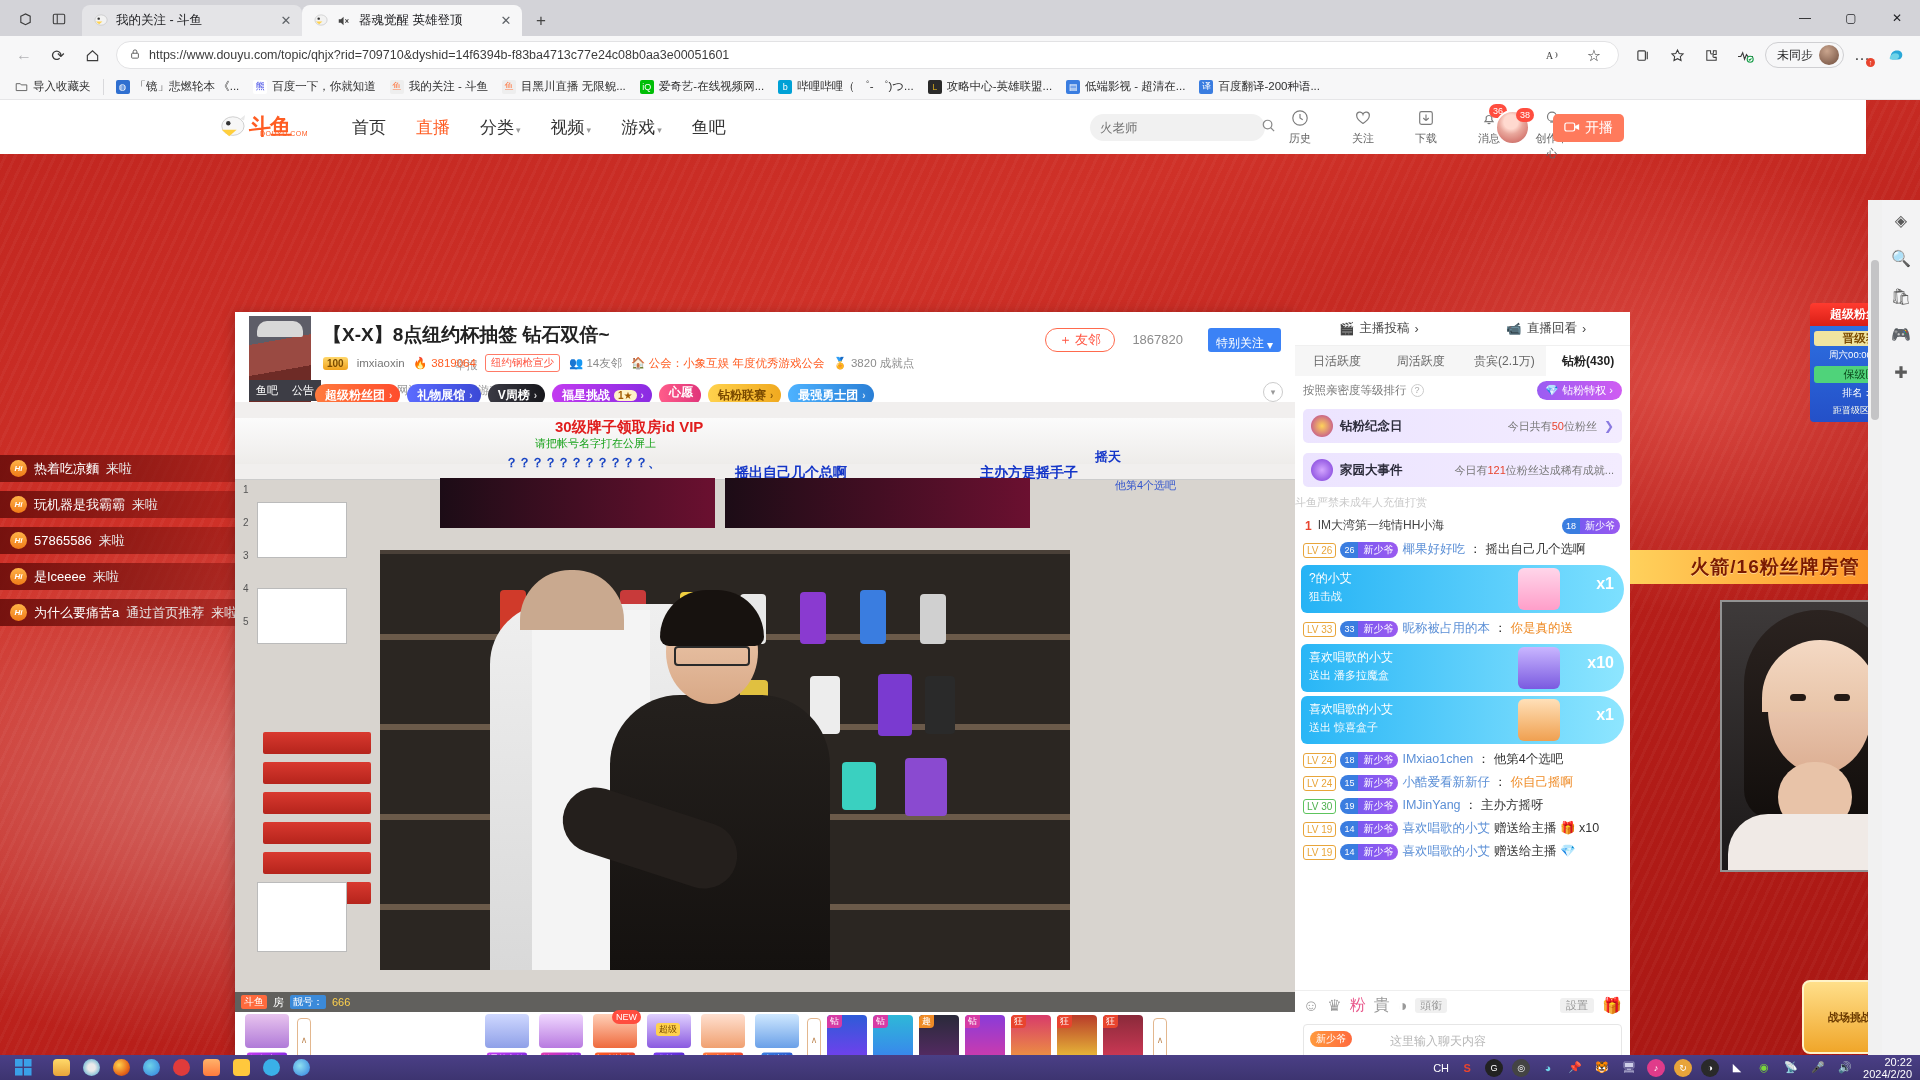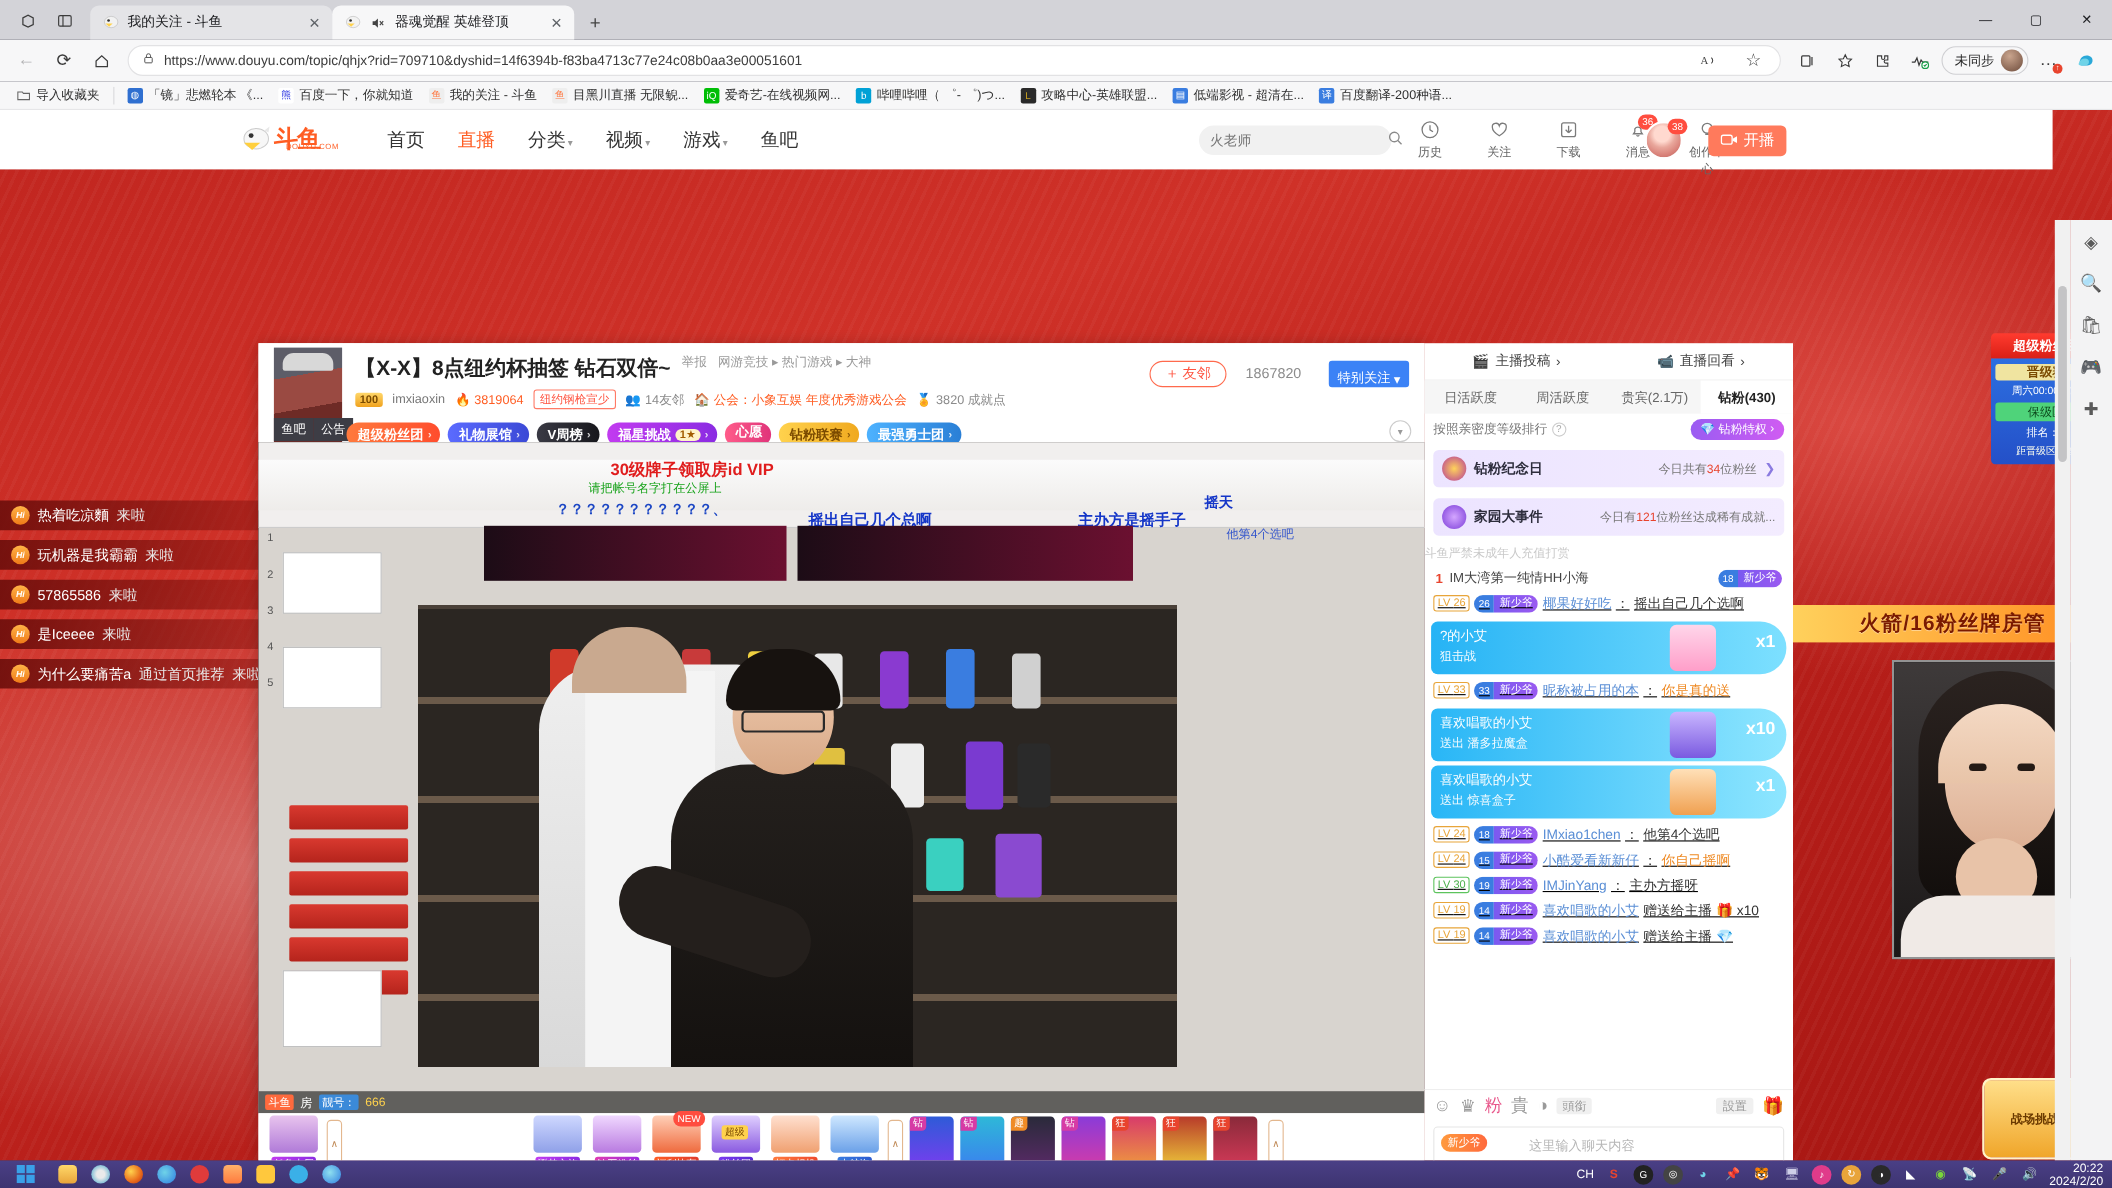--- a/index.html
+++ b/index.html
@@ -99,21 +99,21 @@
     border-radius:5px; display:flex;align-items:center;gap:5px;padding:0 11px; font-size:14px;}
 
   
   .stream-card { position:absolute; left:235px; top:212px; width:1060px; height:780px; background:#f7f7f7;
     box-shadow:0 2px 12px rgba(0,0,0,.25); }
   .sc-top { height:90px; background:#fff; position:relative; }
   .sc-ava { position:absolute; left:14px; top:4px; width:62px; height:86px;
     background:linear-gradient(170deg,#5d5d68 0 30%, #9a4a42 30% 62%, #6e2b26 62% 100%);
     overflow:hidden; }
   .sc-ava .hat{position:absolute;left:8px;top:5px;width:46px;height:16px;background:#d8d8d8;border-radius:10px 10px 2px 2px;}
-  .sc-title-row { position:absolute; left:88px; top:10px; display:flex; align-items:flex-start; gap:10px;}
+  .sc-title-row { position:absolute; left:88px; top:10px; display:flex; align-items:center; gap:10px;flex-direction:column;}
   .sc-title { font-size:19px; font-weight:bold; color:#222; white-space:nowrap;}
   .sc-report { font-size:11.5px; color:#9a9a9a; }
   .sc-crumb { font-size:11.5px; color:#9a9a9a; }
   .sc-meta { position:absolute; left:88px; top:42px; display:flex; align-items:center; gap:9px; font-size:11.5px;}
   .lvl-badge { display:inline-flex; align-items:center; gap:2px; background:linear-gradient(#ffd76a,#f0a21d);
     border-radius:3px; padding:1px 4px; color:#7a4b00; font-size:10px; font-weight:bold;}
   .m-name { color:#777; }
   .m-hot { color:#ff5d23; }
   .tag-pill { border:1px solid #ff7a66; color:#ff5542; border-radius:3px; padding:1px 5px; font-size:10.5px;}
   .m-gray { color:#8b8b8b; }
@@ -211,21 +211,21 @@
   .vip-pill { margin-left:auto; background:linear-gradient(90deg,#9a5cf2,#d05cf2); color:#fff;
      border-radius:11px; font-size:11px; padding:2px 9px; display:flex; align-items:center; gap:3px;}
   .ev { margin:5px 8px; height:34px; border-radius:5px; display:flex; align-items:center; gap:7px; padding:0 8px;
      background:linear-gradient(90deg,#ece4ff,#f3ecff); font-size:12px; color:#3a3a4a;}
   .ev .ei { width:22px;height:22px;border-radius:50%;background:radial-gradient(circle,#ffd35a,#b5399a);flex:0 0 22px;}
   .ev b { font-size:12.5px; color:#2d2d3c; }
   .ev .r { margin-left:auto; font-size:11px; color:#777;}
   .ev .num { color:#e8442e; }
   .chat-warn { text-align:left; font-size:11px; color:#c9c9c9; padding:3px 0;}
   .chat-list { flex:1; overflow:hidden; padding:0 6px;}
-  .cl-row { display:flex; align-items:flex-start; gap:4px; padding:3px 2px; font-size:12.5px; line-height:17px; flex-wrap:wrap;text-decoration:underline;}
+  .cl-row { display:flex; align-items:flex-end; gap:4px; padding:3px 2px; font-size:12.5px; line-height:17px; flex-wrap:wrap;}
   .lv { border:1px solid #e8a53a; color:#e8a53a; border-radius:3px; font-size:10px; padding:0 3px; height:15px; line-height:14px; flex:0 0 auto;}
   .lv.g { border-color:#5dc45d; color:#4cb04c;}
   .fan { display:flex; align-items:center; border-radius:9px; overflow:hidden; height:16px; flex:0 0 auto;}
   .fan .n { background:#3a7de0; color:#fff; font-size:9px; padding:0 4px; height:16px; line-height:16px;}
   .fan .w { background:linear-gradient(90deg,#7a5af0,#9a5af0); color:#fff; font-size:10px; padding:0 5px; height:16px; line-height:16px;}
   .unm { color:#5b8fd6; }
   .utx { color:#333; }
   .utx.o { color:#ef8b26; }
   .rank-1 { display:flex; align-items:center; gap:6px; padding:4px 4px; font-size:12px;}
   .rank-1 .no { color:#e8442e; font-weight:bold;}
@@ -824,21 +824,21 @@
       </div>
       <div class="chat-sub">
         <span>按照亲密度等级排行</span>
         <span style="margin-left:4px;border:1px solid #ccc;border-radius:50%;width:13px;height:13px;display:inline-flex;align-items:center;justify-content:center;font-size:9px;color:#aaa;">?</span>
         <span class="vip-pill"><span>💎</span><span>钻粉特权</span> ›</span>
       </div>
 
       <div class="ev">
         <span class="ei"></span>
         <b>钻粉纪念日</b>
-        <span class="r"><span>今日共有</span><span class="num">34</span><span>位粉丝</span></span>
+        <span class="r"><span>今日共有</span><span class="num">50</span><span>位粉丝</span></span>
         <span style="color:#8a7ae0;">❯</span>
       </div>
       <div class="ev">
         <span class="ei" style="background:radial-gradient(circle,#d4a6ff,#7a3bd8);"></span>
         <b>家园大事件</b>
         <span class="r"><span>今日有</span><span class="num">121</span><span>位粉丝达成稀有成就...</span></span>
       </div>
 
       <div class="chat-warn">斗鱼严禁未成年人充值打赏</div>
 

